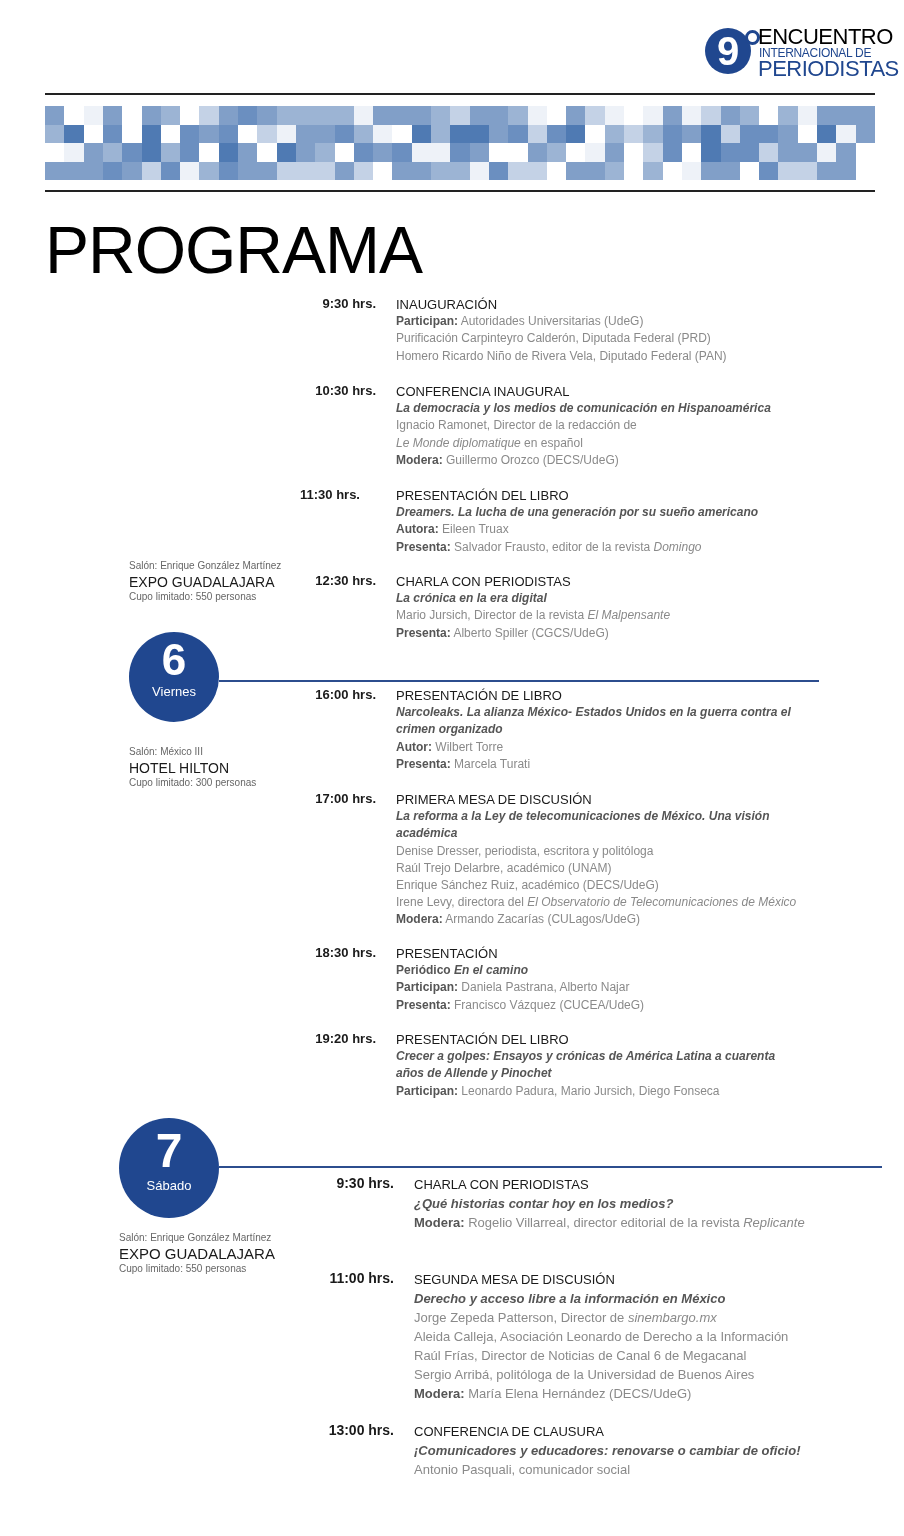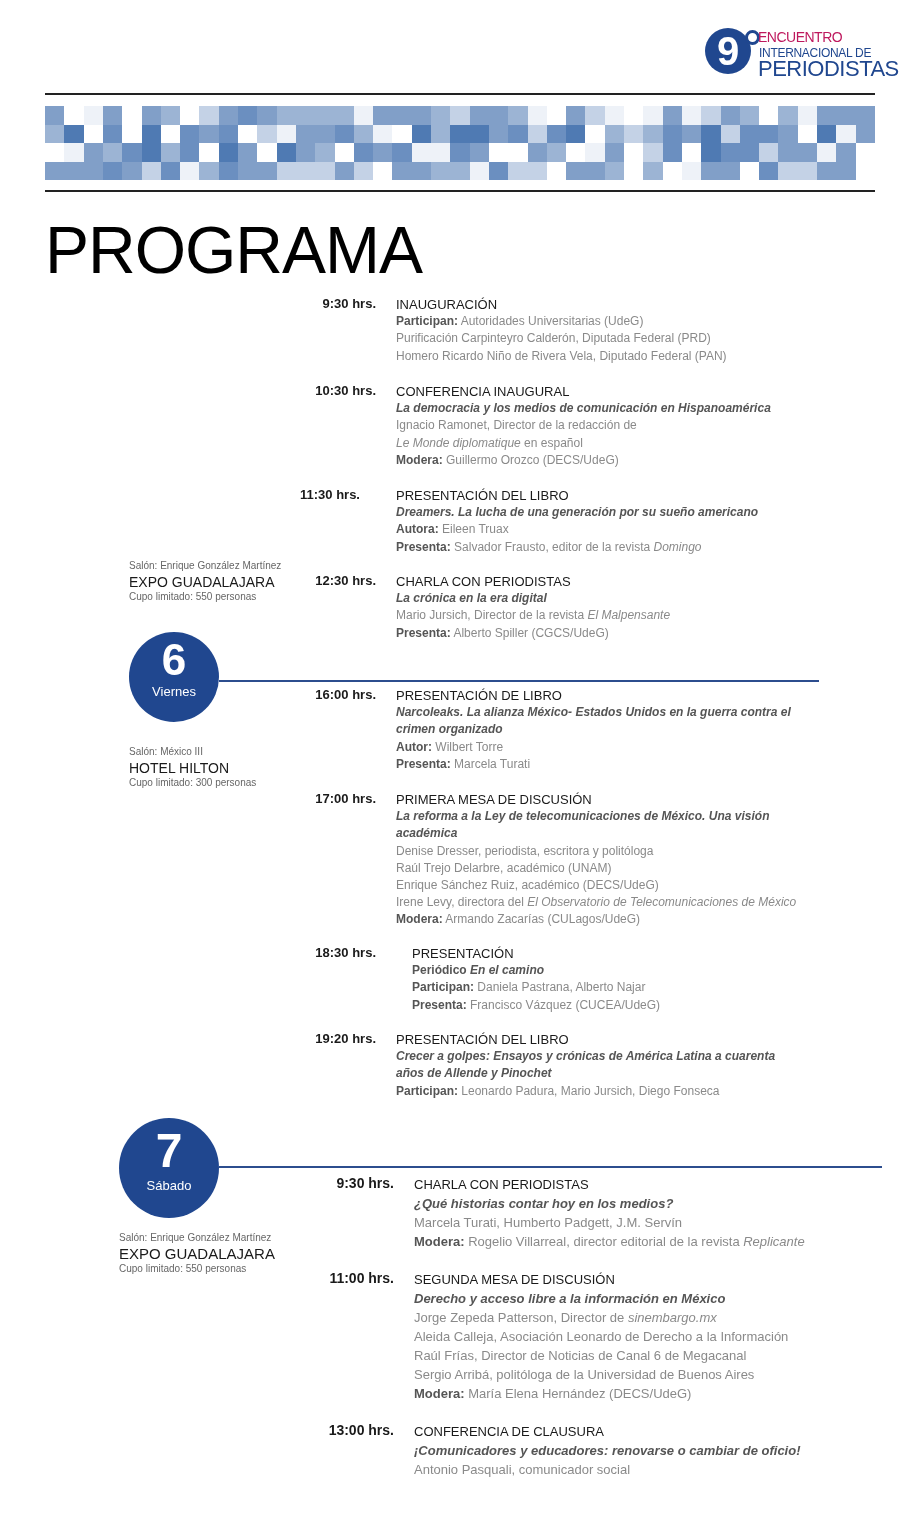--- a/index.html
+++ b/index.html
@@ -3,21 +3,21 @@
 <meta charset="utf-8">
 <style>
   html, body { margin: 0; padding: 0; background: #ffffff; }
   body { width: 904px; height: 1536px; position: relative; overflow: hidden; font-family: "Liberation Sans", sans-serif; color: #1a1a1a; }
   .abs { position: absolute; }
 
   
   .logo { left: 705px; top: 26px; width: 175px; height: 54px; }
   .logo-circle { position: absolute; left: 0; top: 2px; width: 46px; height: 46px; border-radius: 50%; background: #20478f; color: #fff; font-family: "Liberation Sans", sans-serif; font-weight: bold; font-size: 40px; line-height: 46px; text-align: center; }
   .logo-deg { position: absolute; left: 40px; top: 4px; width: 9px; height: 9px; border: 3px solid #20478f; border-radius: 50%; background: #fff; }
-  .logo-l1 { position: absolute; left: 53px; top: 0px; font-size: 14px; line-height: 22px; color: #be185d; letter-spacing: -0.5px; }
+  .logo-l1 { position: absolute; left: 53px; top: 0px; font-size: 22px; line-height: 22px; color: #000000; letter-spacing: -0.5px; }
   .logo-l2 { position: absolute; left: 54px; top: 21px; font-size: 12px; line-height: 13px; color: #20478f; font-weight: normal; letter-spacing: -0.3px; }
   .logo-l3 { position: absolute; left: 53px; top: 32px; font-size: 22px; line-height: 22px; color: #20478f; letter-spacing: -0.5px; }
 
   .hr-black { position: absolute; left: 45px; width: 830px; height: 2px; background: #222; }
 
   .mosaic { position: absolute; left: 45px; top: 106px; width: 830px; height: 74px; display: grid; grid-template-columns: repeat(43, 1fr); grid-template-rows: repeat(4, 1fr); }
   .mosaic span { display: block; }
 
   .title { left: 45px; top: 214px; font-size: 66px; line-height: 72px; font-weight: normal; color: #000; letter-spacing: -1px; }
 
@@ -313,42 +313,41 @@
         <div class="sub">académica</div>
         <div><span>Denise Dresser, periodista, escritora y politóloga</span></div>
         <div><span>Raúl Trejo Delarbre, académico (UNAM)</span></div>
         <div><span>Enrique Sánchez Ruiz, académico (DECS/UdeG)</span></div>
         <div><span>Irene Levy, directora del </span><span class="it">El Observatorio de Telecomunicaciones de México</span></div>
         <div><span class="lbl">Modera:</span><span> Armando Zacarías (CULagos/UdeG)</span></div>
       </div>
     </div>
     <div class="ev" style="top: 945px;">
       <div class="time" style="left: 300px; top: 0px; width: 76px;">18:30 hrs.</div>
-      <div class="body" style="left: 412px; top: 0px;">
+      <div class="body" style="left: 396px; top: 0px;">
         <div class="head">PRESENTACIÓN</div>
         <div class="sub"><span style="font-style: normal;">Periódico </span><span>En el camino</span></div>
         <div><span class="lbl">Participan:</span><span> Daniela Pastrana, Alberto Najar</span></div>
         <div><span class="lbl">Presenta:</span><span> Francisco Vázquez (CUCEA/UdeG)</span></div>
       </div>
     </div>
     <div class="ev" style="top: 1031px;">
       <div class="time" style="left: 300px; top: 0px; width: 76px;">19:20 hrs.</div>
       <div class="body" style="left: 396px; top: 0px;">
         <div class="head">PRESENTACIÓN DEL LIBRO</div>
         <div class="sub"><span>Crecer a golpes: Ensayos y crónicas de América Latina a cuarenta</span></div>
         <div class="sub">años de Allende y Pinochet</div>
         <div><span class="lbl">Participan:</span><span> Leonardo Padura, Mario Jursich, Diego Fonseca</span></div>
       </div>
     </div>
     <div class="ev" style="top: 1175px;">
       <div class="time" style="left: 310px; top: 0px; width: 84px; font-size: 14px;">9:30 hrs.</div>
       <div class="body" style="left: 414px; top: 0px; font-size: 13px; line-height: 19px;">
         <div class="head">CHARLA CON PERIODISTAS</div>
         <div class="sub"><span>¿Qué historias contar hoy en los medios?</span></div>
-        <div><span>Marcela Turati, Humberto Padgett, J.M. Servín</span></div>
         <div><span class="lbl">Modera:</span><span> Rogelio Villarreal, director editorial de la revista </span><span class="it">Replicante</span></div>
       </div>
     </div>
     <div class="ev" style="top: 1270px;">
       <div class="time" style="left: 310px; top: 0px; width: 84px; font-size: 14px;">11:00 hrs.</div>
       <div class="body" style="left: 414px; top: 0px; font-size: 13px; line-height: 19px;">
         <div class="head">SEGUNDA MESA DE DISCUSIÓN</div>
         <div class="sub"><span>Derecho y acceso libre a la información en México</span></div>
         <div><span>Jorge Zepeda Patterson, Director de </span><span class="it">sinembargo.mx</span></div>
         <div><span>Aleida Calleja, Asociación Leonardo de Derecho a la Información</span></div>

